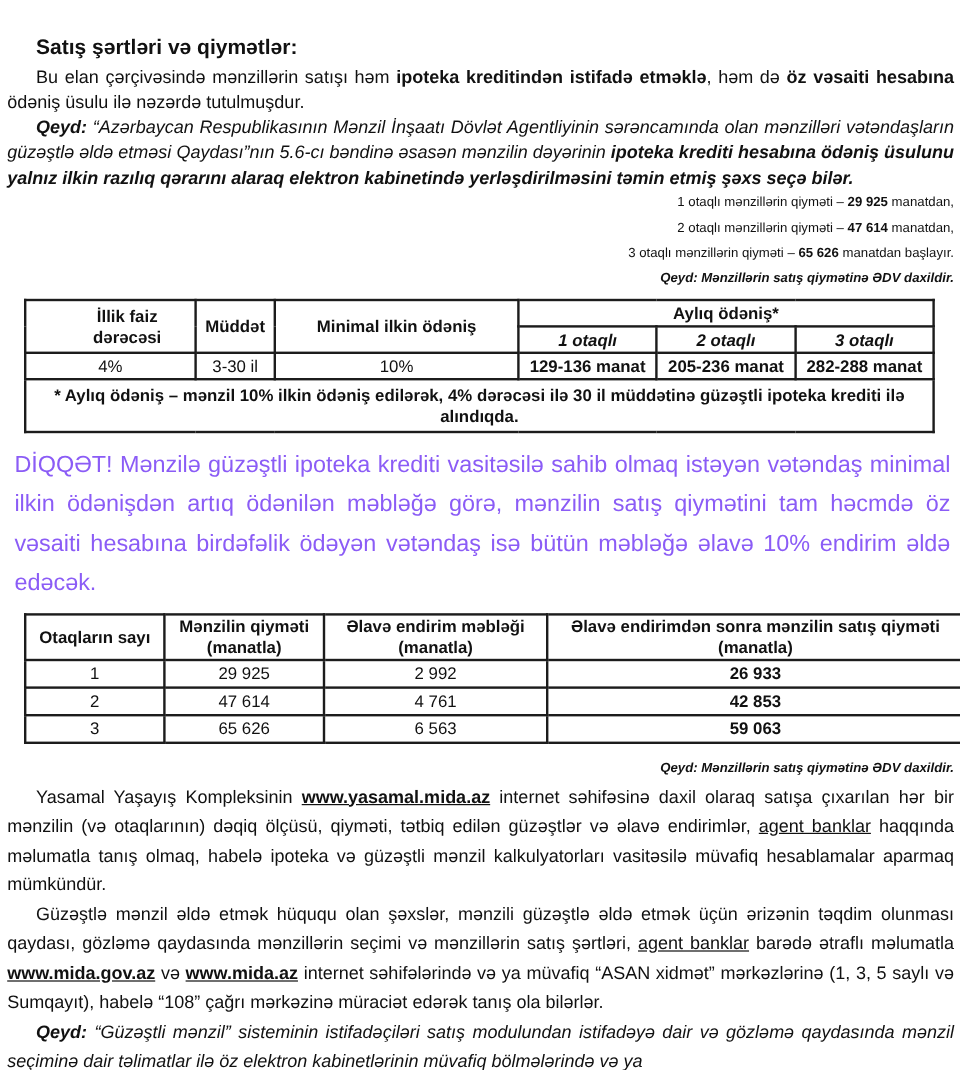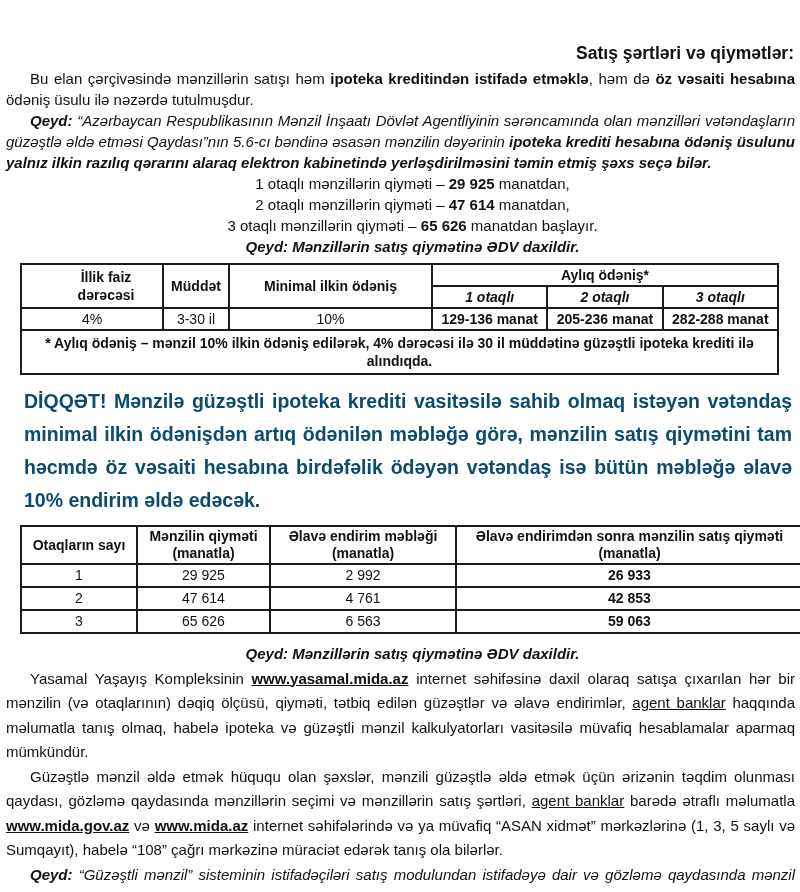--- a/index.html
+++ b/index.html
@@ -4,28 +4,28 @@
 <style>
   html,body{margin:0;padding:0;background:#ffffff;}
   body{
     width:800px;height:892px;overflow:hidden;
     font-family:"Liberation Sans","DejaVu Sans",sans-serif;
     color:#111;
     -webkit-font-smoothing:antialiased;
   }
   .page{padding-top:26px;}
   .title{
-    font-size:17.5px;font-weight:bold;margin:15px 6px 3px 30px;line-height:24px;text-align:right;
+    font-size:17.5px;font-weight:bold;margin:1px 6px 3px 30px;line-height:24px;
   }
   .p{
     font-size:15px;line-height:21px;margin:0 5px 0 6px;
     text-align:justify;text-indent:24px;
   }
   .price-line{
-    font-size:15px;line-height:21px;margin:0 5px 0 30px;text-align:center;
+    font-size:11px;line-height:21px;margin:0 5px 0 30px;text-align:right;
   }
   .bi{font-weight:bold;font-style:italic;}
   .it{font-style:italic;}
   .b{font-weight:bold;}
   .u{text-decoration:underline;}
   .bu{font-weight:bold;text-decoration:underline;}
 
   table{
     border-collapse:collapse;margin-left:20px;margin-top:6px;
     font-size:14px;table-layout:fixed;
@@ -38,23 +38,23 @@
   .t1 .c1{width:106px;padding-left:31px;}
   .t1 .c2{width:58px;}
   .t1 .c3{width:195px;}
   .t1 .c4{width:126px;}
   .hdr{font-weight:bold;}
   .subhdr{font-weight:bold;font-style:italic;}
   .t1 .val{font-weight:bold;}
   .footnote-cell{font-weight:bold;text-align:center;padding:3px 6px;line-height:18px;}
 
   .attention{
-    margin:10px 8px 0 24px;
-    color:#0c4a6e;
-    font-size:19.5px;font-weight:bold;line-height:33px;
+    margin:10px 8px 0 12px;
+    color:#8b5cf6;
+    font-size:19.5px;font-weight:normal;line-height:33px;
     text-align:justify;text-indent:0;
   }
 
   .t2{width:760px;margin-top:8px;}
   .t2 .c1{width:108px;}
   .t2 .c2{width:125px;}
   .t2 .c3{width:178px;}
   .t2 .c4{width:339px;}
   .t2 .final{font-weight:bold;}
   .t2 td{line-height:17px;}

